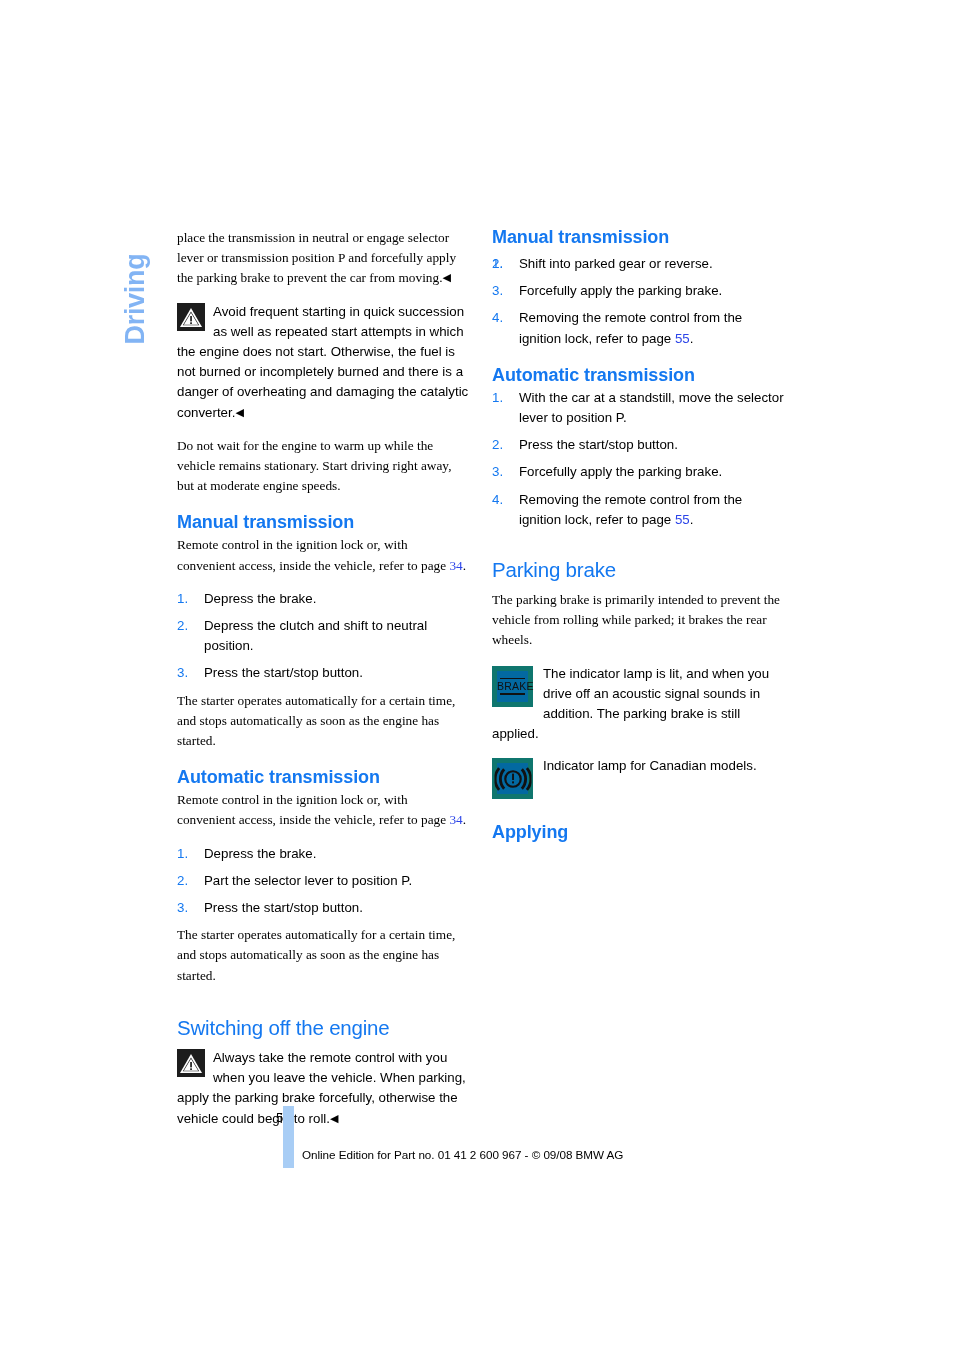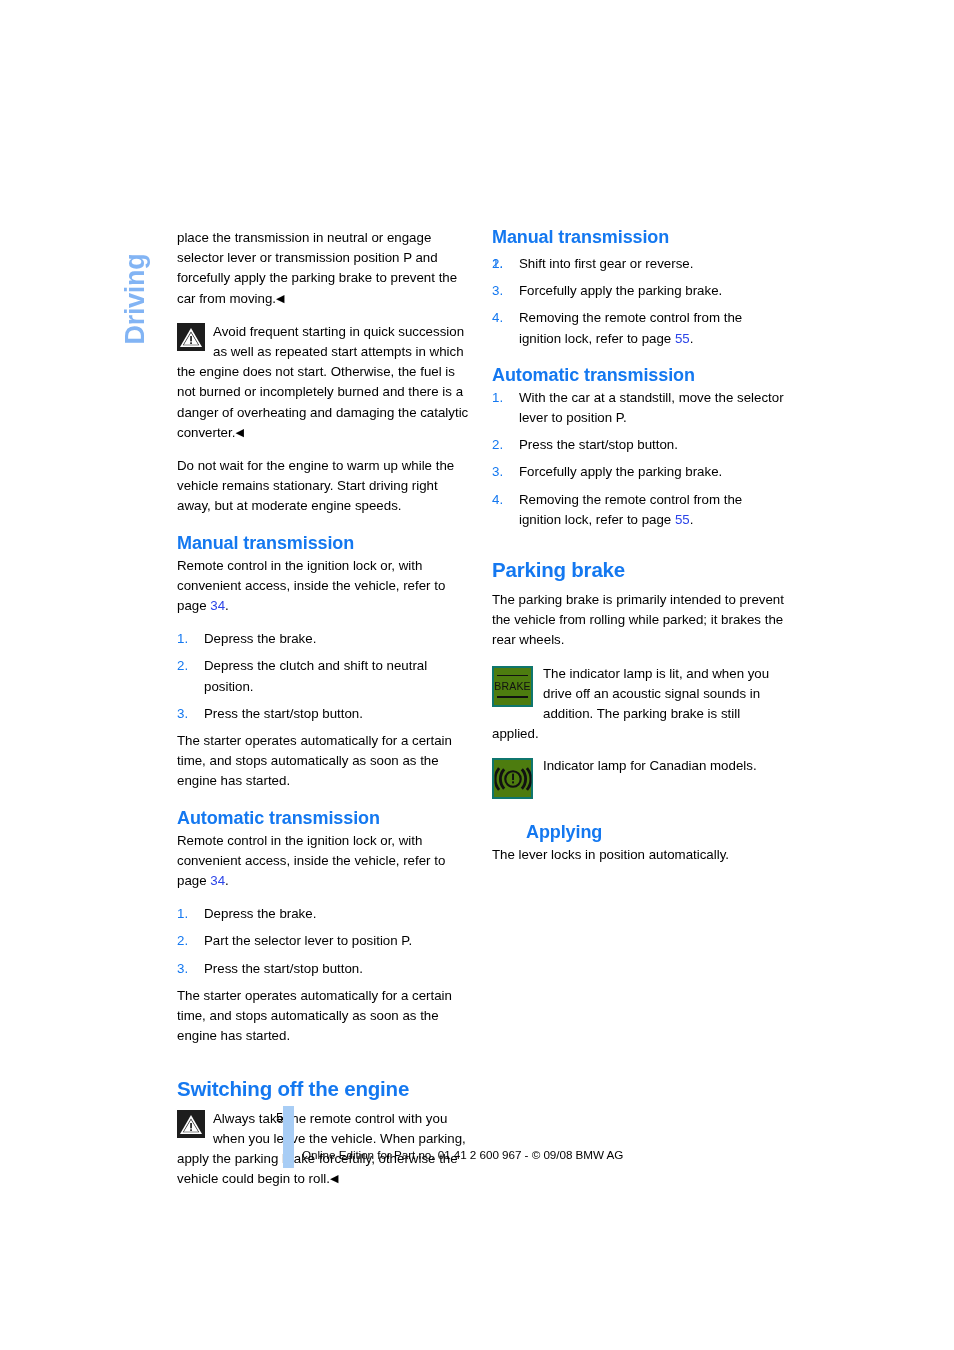--- a/index.html
+++ b/index.html
@@ -55,26 +55,27 @@
     line-height: 20.2px;
     text-align: left;
   }
   .col-left  { left: 177px; }
   .col-right { left: 492px; }
 
   p { margin: 0 0 0 0; }
 
   .para {
     margin-bottom: 13px;
+    font-family: Liberation Serif, serif;
   }
 
   h2.section-title {
     color: #1478f0;
     font-size: 20.5px;
-    font-weight: bold;
+    font-weight: normal;
     line-height: 24px;
     margin: 0 0 8px 0;
     letter-spacing: -0.2px;
   }
 
   h3.sub-title {
     color: #1478f0;
     font-size: 18px;
     font-weight: bold;
     line-height: 19px;
@@ -132,22 +133,22 @@
   .lamp-block {
     margin-bottom: 4px;
     overflow: hidden;
   }
   .lamp-icon {
     float: left;
     width: 41px;
     height: 41px;
     margin: 2px 10px 0 0;
     position: relative;
-    background: #4d7c0f;
-    border: 2px solid #0f766e;
+    background: #0369a1;
+    border: 5px solid #0f766e;
     box-sizing: border-box;
   }
   .lamp-icon .rule {
     position: absolute;
     left: 3px;
     right: 3px;
     height: 1.6px;
     background: #111;
   }
   .lamp-icon .rule.top { top: 7px; }
@@ -264,21 +265,21 @@
       <span>When parking, apply the parking brake forcefully, otherwise the vehicle could begin to roll.</span><span class="endmark">◀</span>
     </div>
 
   </div>
 
   <div class="col col-right">
 
     <h3 class="sub-title">Manual transmission</h3>
     <ol class="steps">
       <li><span class="num">1.</span></li>
-      <li><span class="num">2.</span><span>Shift into first gear or reverse.</span></li>
+      <li><span class="num">2.</span><span>Shift into parked gear or reverse.</span></li>
       <li><span class="num">3.</span><span>Forcefully apply the parking brake.</span></li>
       <li><span class="num">4.</span><span>Removing the remote control from the ignition lock, refer to page </span><span class="pagelink">55</span><span>.</span></li>
     </ol>
 
     <h3 class="sub-title spaced-top">Automatic transmission</h3>
     <ol class="steps">
       <li><span class="num">1.</span><span>With the car at a standstill, move the selector lever to position P.</span></li>
       <li><span class="num">2.</span><span>Press the start/stop button.</span></li>
       <li><span class="num">3.</span><span>Forcefully apply the parking brake.</span></li>
       <li><span class="num">4.</span><span>Removing the remote control from the ignition lock, refer to page </span><span class="pagelink">55</span><span>.</span></li>
@@ -306,22 +307,21 @@
           <path d="M38.5 4 A20 20 0 0 1 38.5 30" stroke="#111" stroke-width="3.4" fill="none" stroke-linecap="butt"></path>
           <path d="M32.5 5.5 A17 17 0 0 1 32.5 28.5" stroke="#111" stroke-width="3.4" fill="none" stroke-linecap="butt"></path>
           <circle cx="22" cy="17" r="9.2" stroke="#111" stroke-width="2.6" fill="none"></circle>
           <rect x="20.9" y="10.6" width="2.3" height="7.6" fill="#111"></rect>
           <rect x="20.9" y="19.8" width="2.3" height="2.4" fill="#111"></rect>
         </svg>
       </span>
       <span class="lamp-text">Indicator lamp for Canadian models.</span>
     </div>
 
-    <h3 class="sub-title" style="margin-top:24px;margin-left:34px;">Applying</h3>
-    <p class="para">The lever locks in position automatically.</p>
+    <h3 class="sub-title" style="margin-top:24px;">Applying</h3>
 
   </div>
 
   <div class="footer-pageno">56</div>
   <div class="footer-bar"></div>
   <div class="footer-text">Online Edition for Part no. 01 41 2 600 967  - © 09/08 BMW AG</div>
 
 </div>
 
 </body></html>

